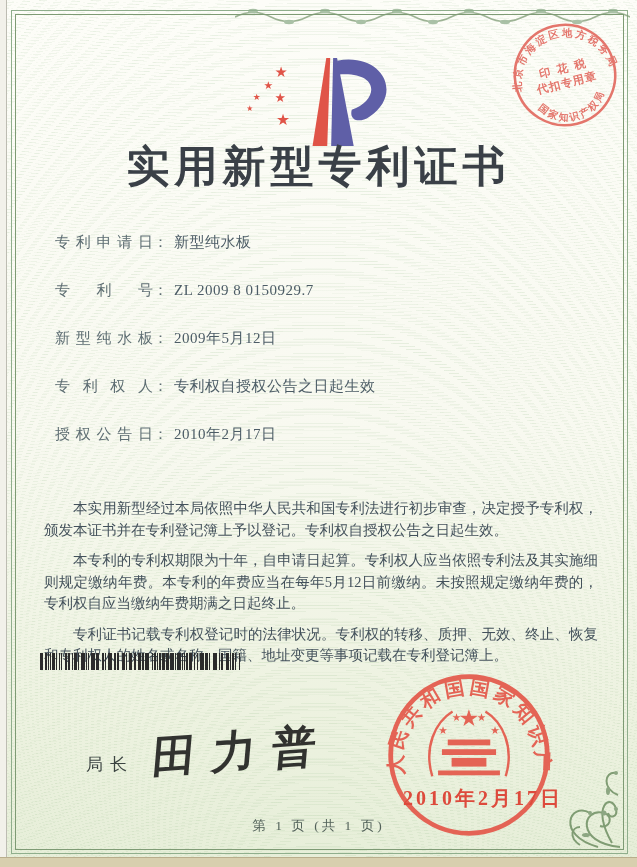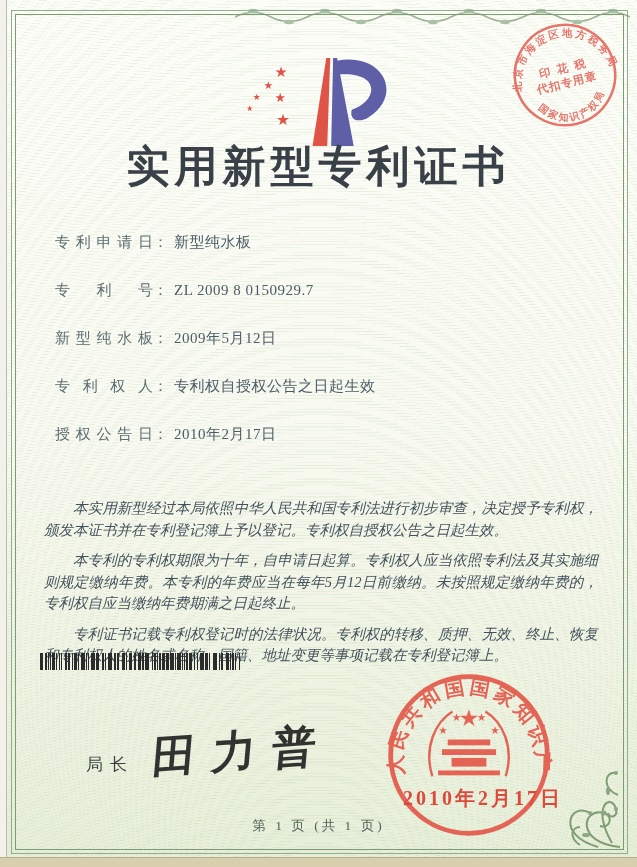--- a/index.html
+++ b/index.html
@@ -27,21 +27,21 @@
   .tax-stamp{position:absolute;right:13px;top:16px;width:118px;height:118px;z-index:3;transform:rotate(-14deg);opacity:.9;}
   .logo{position:absolute;left:50%;top:52px;width:168px;height:98px;transform:translateX(-55%);z-index:2;}
   .title{position:absolute;left:0;width:100%;top:138px;margin:0;text-align:center;z-index:2;
     font-size:43px;font-weight:700;letter-spacing:5px;color:#3a4047;}
   .fields{position:absolute;left:55px;top:233px;z-index:2;}
   .field{height:48px;font-size:15px;color:#54636d;}
   .flabel{display:inline-block;width:98px;text-align:justify;text-align-last:justify;color:#5d6d72;}
   .fcolon{margin-right:6px;color:#5d6d72;}
   .fvalue{color:#4c5c66;letter-spacing:.5px;}
   .bodytext{position:absolute;left:44px;top:498px;width:554px;z-index:2;color:#43515b;}
-  .bodytext p{margin:0 0 9px 0;text-indent:2em;font-size:14.5px;line-height:21.5px;font-style:italic;text-align:justify;}
+  .bodytext p{margin:0 0 9px 0;text-indent:2em;font-size:14.5px;line-height:21.5px;text-align:justify;}
   .barcode{position:absolute;left:40px;top:653px;width:334px;height:17px;z-index:2;white-space:nowrap;overflow:hidden;}
   .barcode span{display:inline-block;height:100%;background:#2b2b2b;vertical-align:top;}
   .sig-title{position:absolute;left:86px;top:753px;z-index:2;font-size:17px;letter-spacing:7px;color:#3c4442;}
   .sig-name{position:absolute;left:152px;top:722px;z-index:3;font-size:44px;color:#191919;
     letter-spacing:16px;transform:rotate(-4deg) skewX(-9deg);font-weight:600;opacity:.88;}
   .seal{position:absolute;left:382px;top:668px;width:174px;height:174px;z-index:2;opacity:.92;}
   .seal-date{position:absolute;left:403px;top:785px;z-index:3;font-size:20px;letter-spacing:3px;color:#dd4a3c;font-weight:600;}
   .footer{position:absolute;left:0;width:100%;top:817px;text-align:center;z-index:2;font-size:13.5px;letter-spacing:3px;color:#53625a;}
   .corner-flourish{position:absolute;right:12px;bottom:14px;width:105px;height:118px;z-index:2;opacity:.85;}
   .stamp-red{fill:#e2685e;}

